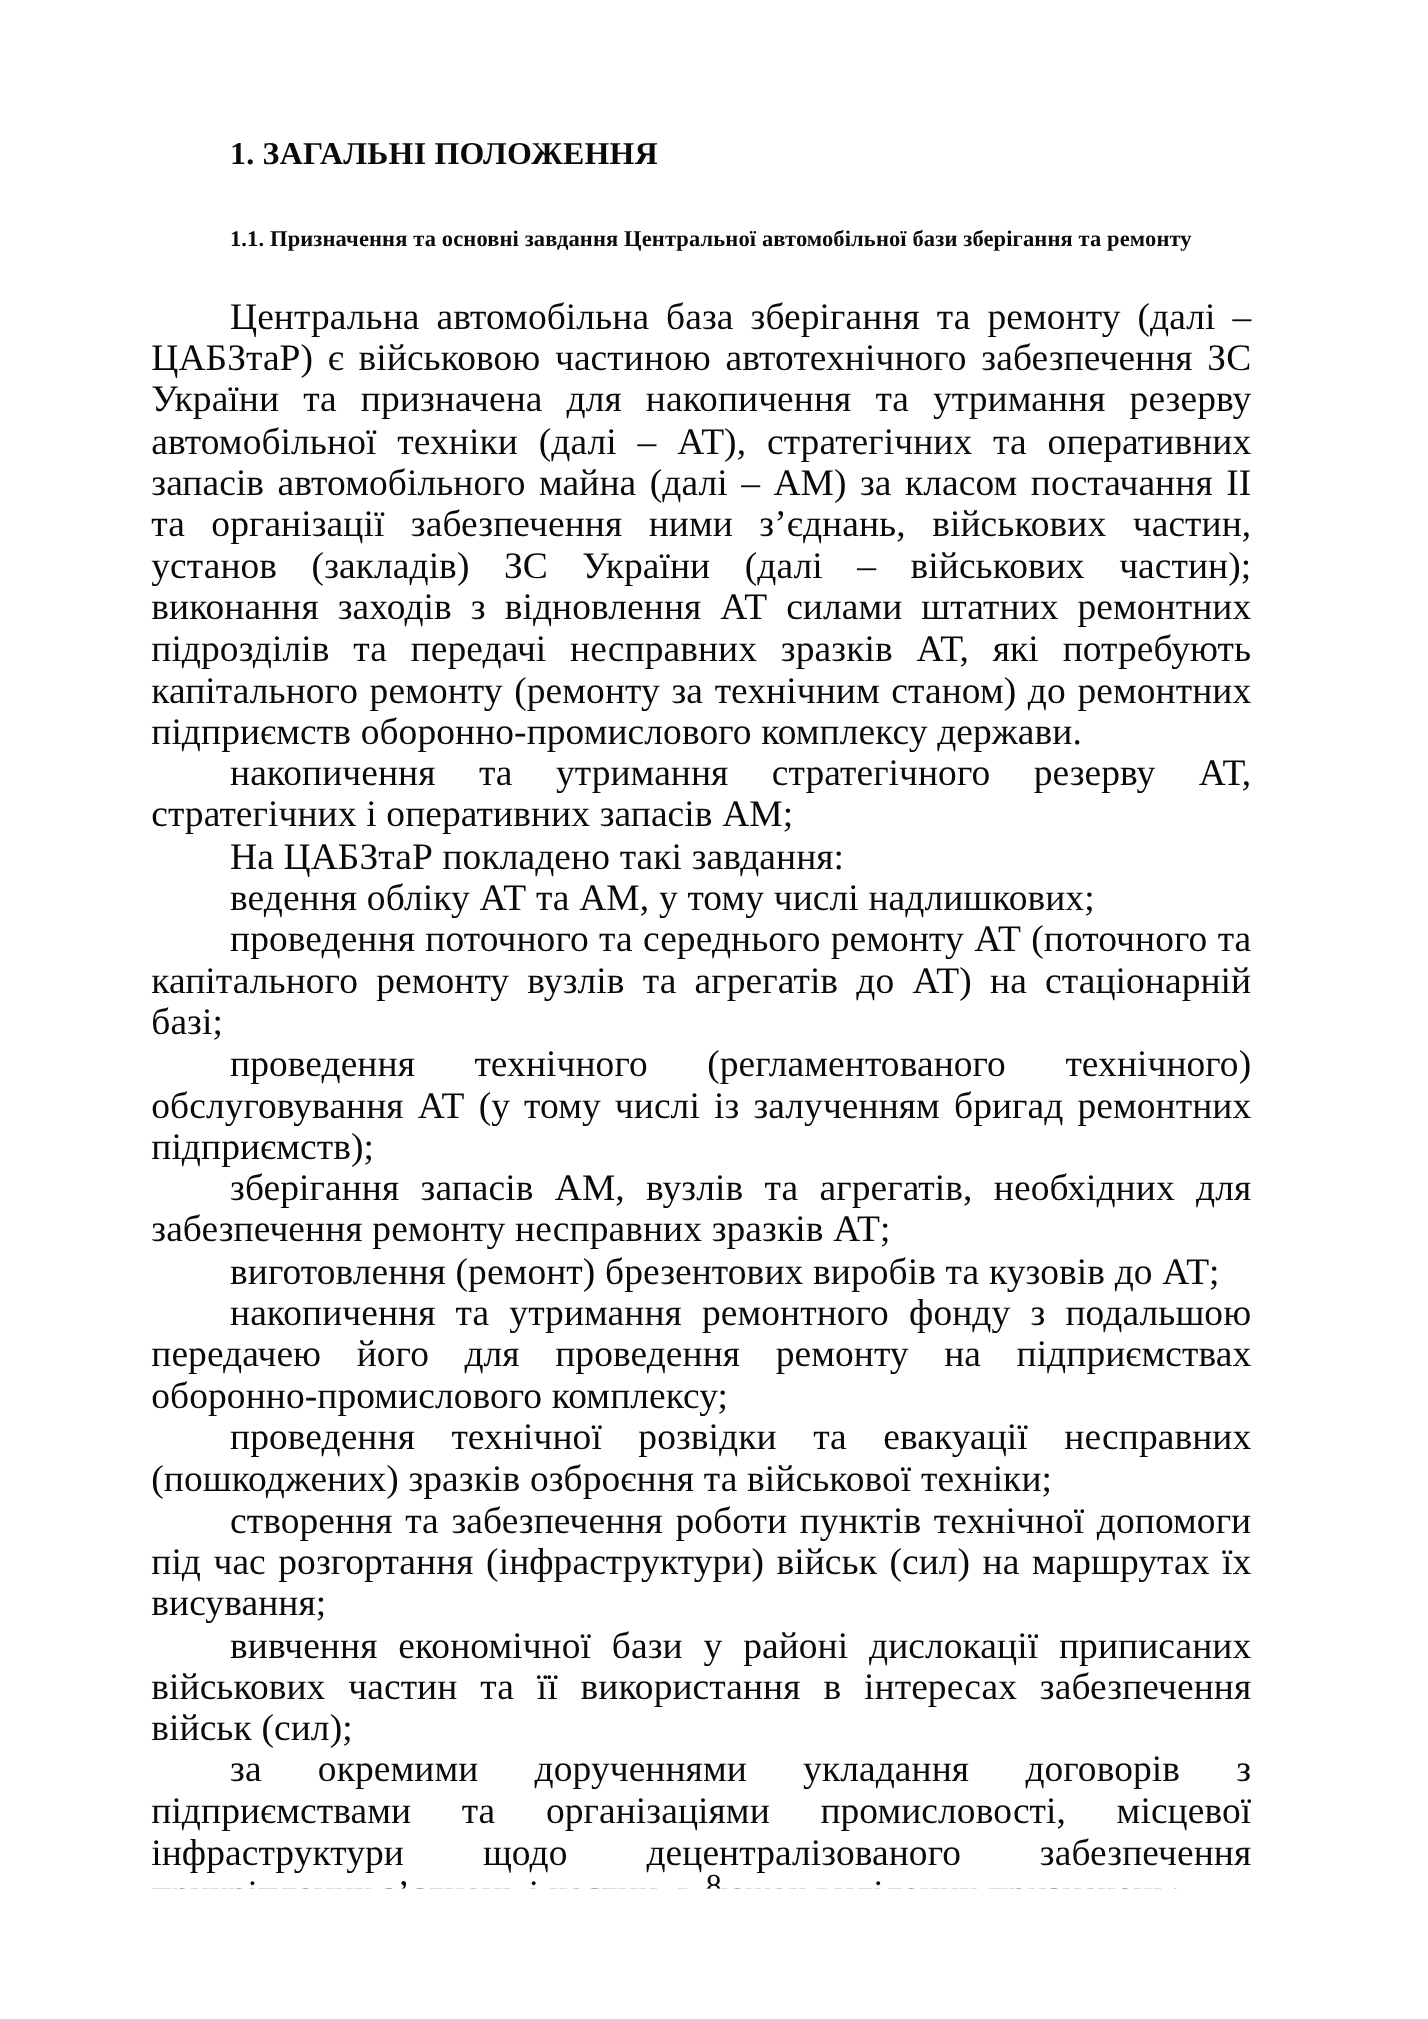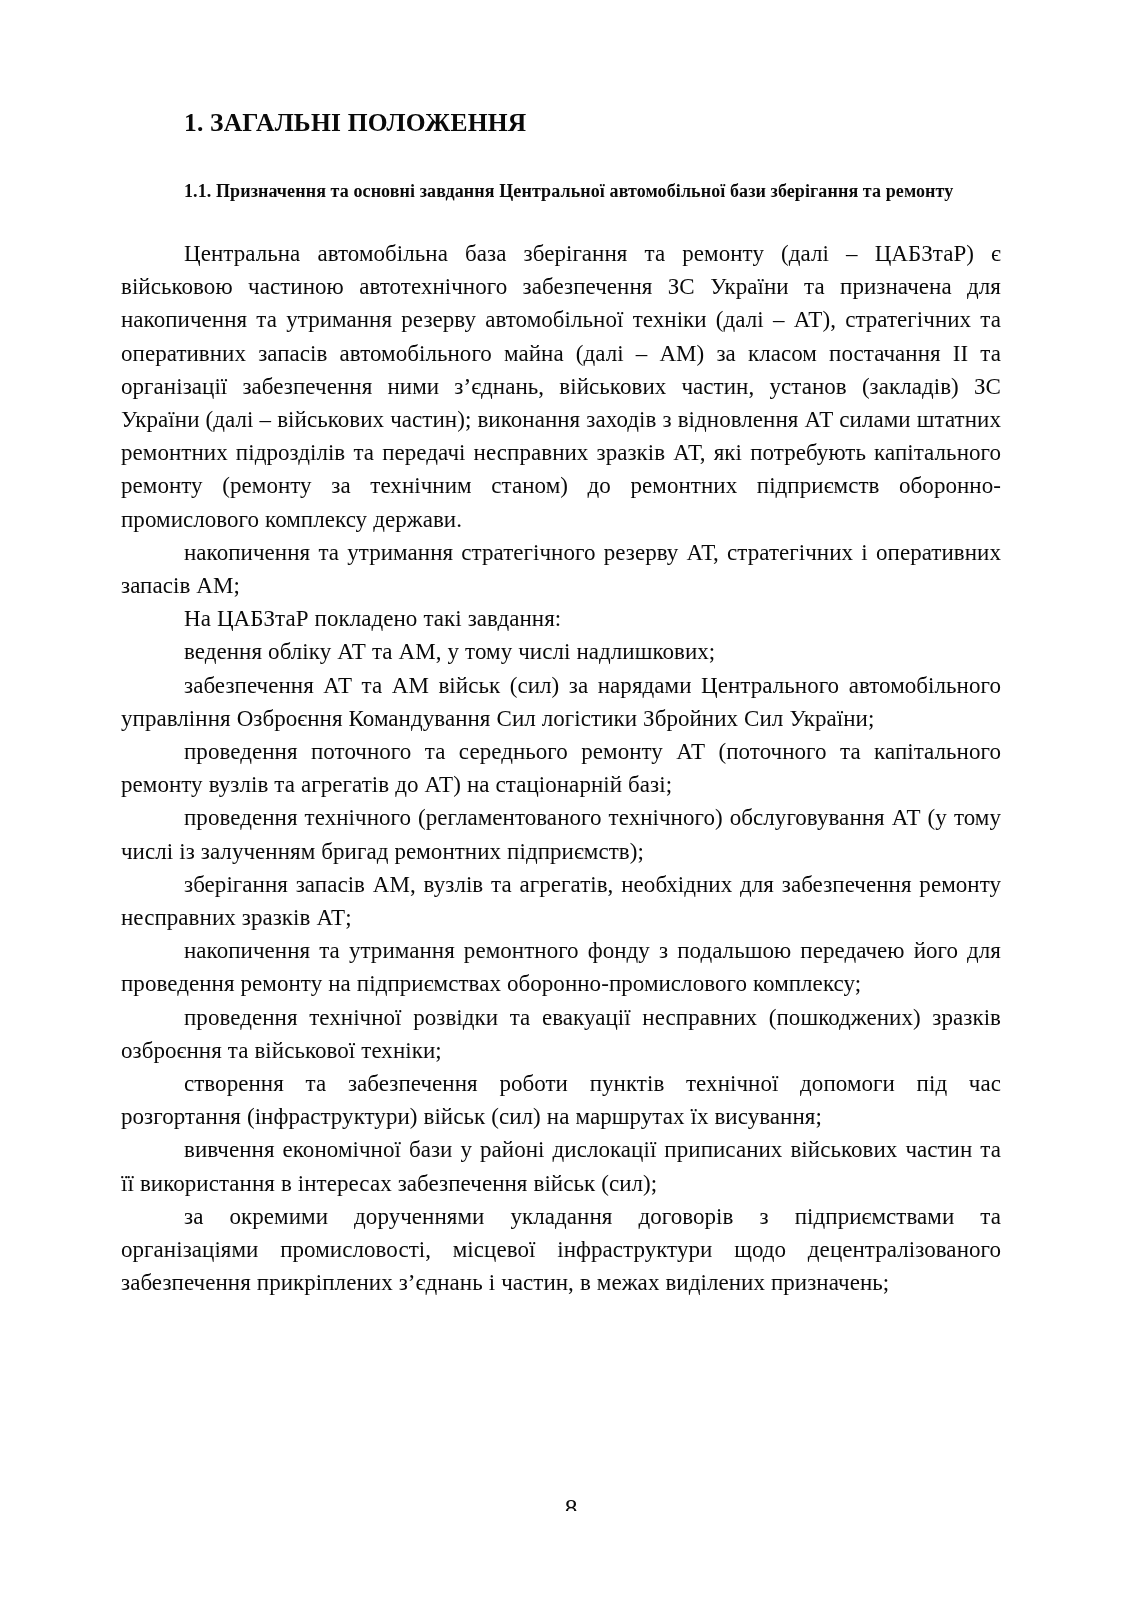--- a/index.html
+++ b/index.html
@@ -40,21 +40,21 @@
     font-weight: bold;
     line-height: 36px;
     margin: 34px 0 0 0;
     padding: 0;
     text-indent: 63px;
     text-align: justify;
     text-align-last: left;
     letter-spacing: 0.1px;
   }
   p.body-par {
-    font-size: 23px;
+    font-size: 30px;
     line-height: 33.2px;
     margin: 0;
     padding: 0;
     text-indent: 63px;
     text-align: justify;
     text-align-last: left;
     letter-spacing: 0.05px;
     word-spacing: 0.2px;
   }
   p.first-par {
@@ -81,24 +81,24 @@
 
     <h1 class="section-title">1. ЗАГАЛЬНІ ПОЛОЖЕННЯ</h1>
 
     <h2 class="subsection-title">1.1. Призначення та основні завдання Центральної автомобільної бази зберігання та ремонту</h2>
 
     <p class="body-par first-par">Центральна автомобільна база зберігання та ремонту (далі – ЦАБЗтаР) є військовою частиною автотехнічного забезпечення ЗС України та призначена для накопичення та утримання резерву автомобільної техніки (далі – АТ), стратегічних та оперативних запасів автомобільного майна (далі – АМ) за класом постачання ІІ та організації забезпечення ними з’єднань, військових частин, установ (закладів) ЗС України (далі – військових частин); виконання заходів з відновлення АТ силами штатних ремонтних підрозділів та передачі несправних зразків АТ, які потребують капітального ремонту (ремонту за технічним станом) до ремонтних підприємств оборонно-промислового комплексу держави.</p>
 
     <p class="body-par">накопичення та утримання стратегічного резерву АТ, стратегічних і оперативних запасів АМ;</p>
     <p class="body-par">На ЦАБЗтаР покладено такі завдання:</p>
     <p class="body-par">ведення обліку АТ та АМ, у тому числі надлишкових;</p>
-    <p class="body-par">забезпечення АТ та АМ військ (сил) за нарядами Центрального автомобільного управління Озброєння Командування Сил логістики Збройних Сил України;</p>
     <p class="body-par">проведення поточного та середнього ремонту АТ (поточного та капітального ремонту вузлів та агрегатів до АТ) на стаціонарній базі;</p>
     <p class="body-par">проведення технічного (регламентованого технічного) обслуговування АТ (у тому числі із залученням бригад ремонтних підприємств);</p>
     <p class="body-par">зберігання запасів АМ, вузлів та агрегатів, необхідних для забезпечення ремонту несправних зразків АТ;</p>
+    <p class="body-par">виготовлення (ремонт) брезентових виробів та кузовів до АТ;</p>
     <p class="body-par">накопичення та утримання ремонтного фонду з подальшою передачею його для проведення ремонту на підприємствах оборонно-промислового комплексу;</p>
     <p class="body-par">проведення технічної розвідки та евакуації несправних (пошкоджених) зразків озброєння та військової техніки;</p>
     <p class="body-par">створення та забезпечення роботи пунктів технічної допомоги під час розгортання (інфраструктури) військ (сил) на маршрутах їх висування;</p>
     <p class="body-par">вивчення економічної бази у районі дислокації приписаних військових частин та її використання в інтересах забезпечення військ (сил);</p>
     <p class="body-par">за окремими дорученнями укладання договорів з підприємствами та організаціями промисловості, місцевої інфраструктури щодо децентралізованого забезпечення прикріплених з’єднань і частин, в межах виділених призначень;</p>
 
   </div>
 
   <div class="page-number">8</div>
 

